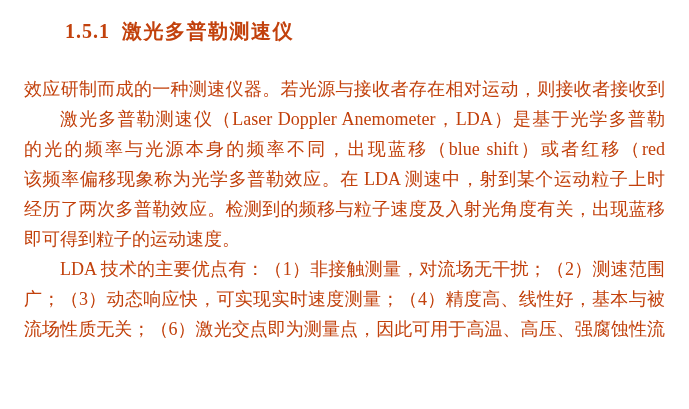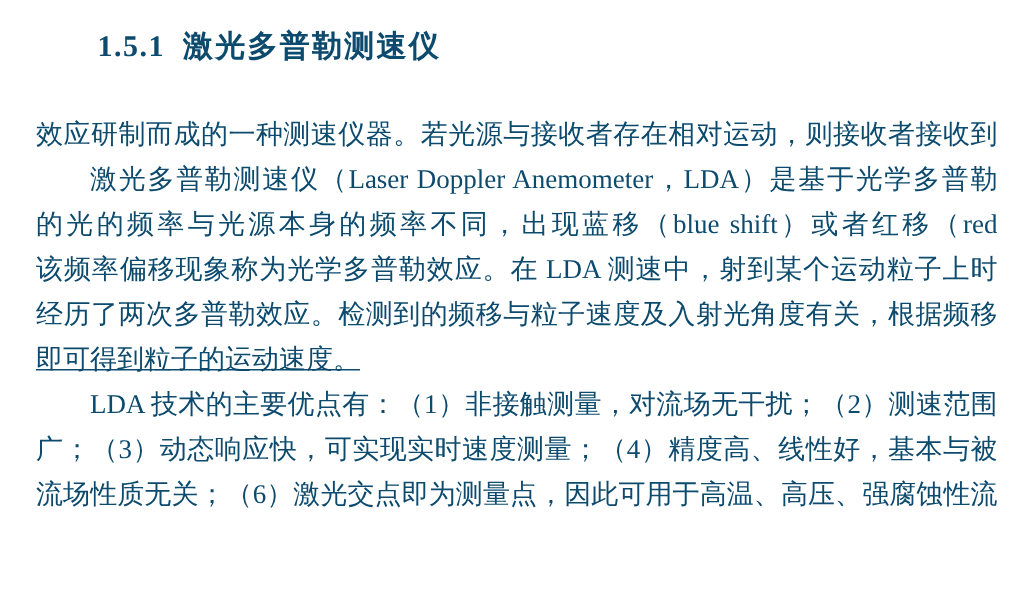--- a/index.html
+++ b/index.html
@@ -4,21 +4,21 @@
 <style>
   * { margin: 0; padding: 0; box-sizing: border-box; }
   html, body { background: #ffffff; }
   .page {
     position: relative;
     width: 689px;
     height: 409px;
     background: #ffffff;
     overflow: hidden;
     font-family: "Liberation Serif", serif;
-    color: #0c4a6e;
+    color: #c2410c;
   }
   .heading {
     position: absolute;
     left: 65px;
     top: 15px;
     line-height: 32px;
     white-space: nowrap;
     font-size: 20px;
   }
   .heading .num {
@@ -40,36 +40,36 @@
     font-size: 18px;
   }
   .line {
     height: 30px;
     line-height: 30px;
     text-align: justify;
     text-align-last: justify;
     overflow: hidden;
   }
   .line.indent { text-indent: 2em; }
-  .line.para-end { text-align-last: left; text-decoration: underline; }
+  .line.para-end { text-align-last: left; }
 </style>
 </head>
 <body>
 
 <div class="page">
 
   <div class="heading">
     <span class="num">1.5.1</span><span class="title">激光多普勒测速仪</span>
   </div>
 
   <div class="body-text">
     <div class="line">效应研制而成的一种测速仪器。若光源与接收者存在相对运动，则接收者接收到</div>
     <div class="line indent">激光多普勒测速仪（Laser Doppler Anemometer，LDA）是基于光学多普勒</div>
     <div class="line">的光的频率与光源本身的频率不同，出现蓝移（blue shift）或者红移（red shift），</div>
     <div class="line">该频率偏移现象称为光学多普勒效应。在 LDA 测速中，射到某个运动粒子上时</div>
-    <div class="line">经历了两次多普勒效应。检测到的频移与粒子速度及入射光角度有关，根据频移</div>
+    <div class="line">经历了两次多普勒效应。检测到的频移与粒子速度及入射光角度有关，出现蓝移</div>
     <div class="line para-end">即可得到粒子的运动速度。</div>
     <div class="line indent">LDA 技术的主要优点有：（1）非接触测量，对流场无干扰；（2）测速范围</div>
     <div class="line">广；（3）动态响应快，可实现实时速度测量；（4）精度高、线性好，基本与被测</div>
     <div class="line">流场性质无关；（6）激光交点即为测量点，因此可用于高温、高压、强腐蚀性流</div>
   </div>
 
 </div>
 
 </body></html>

